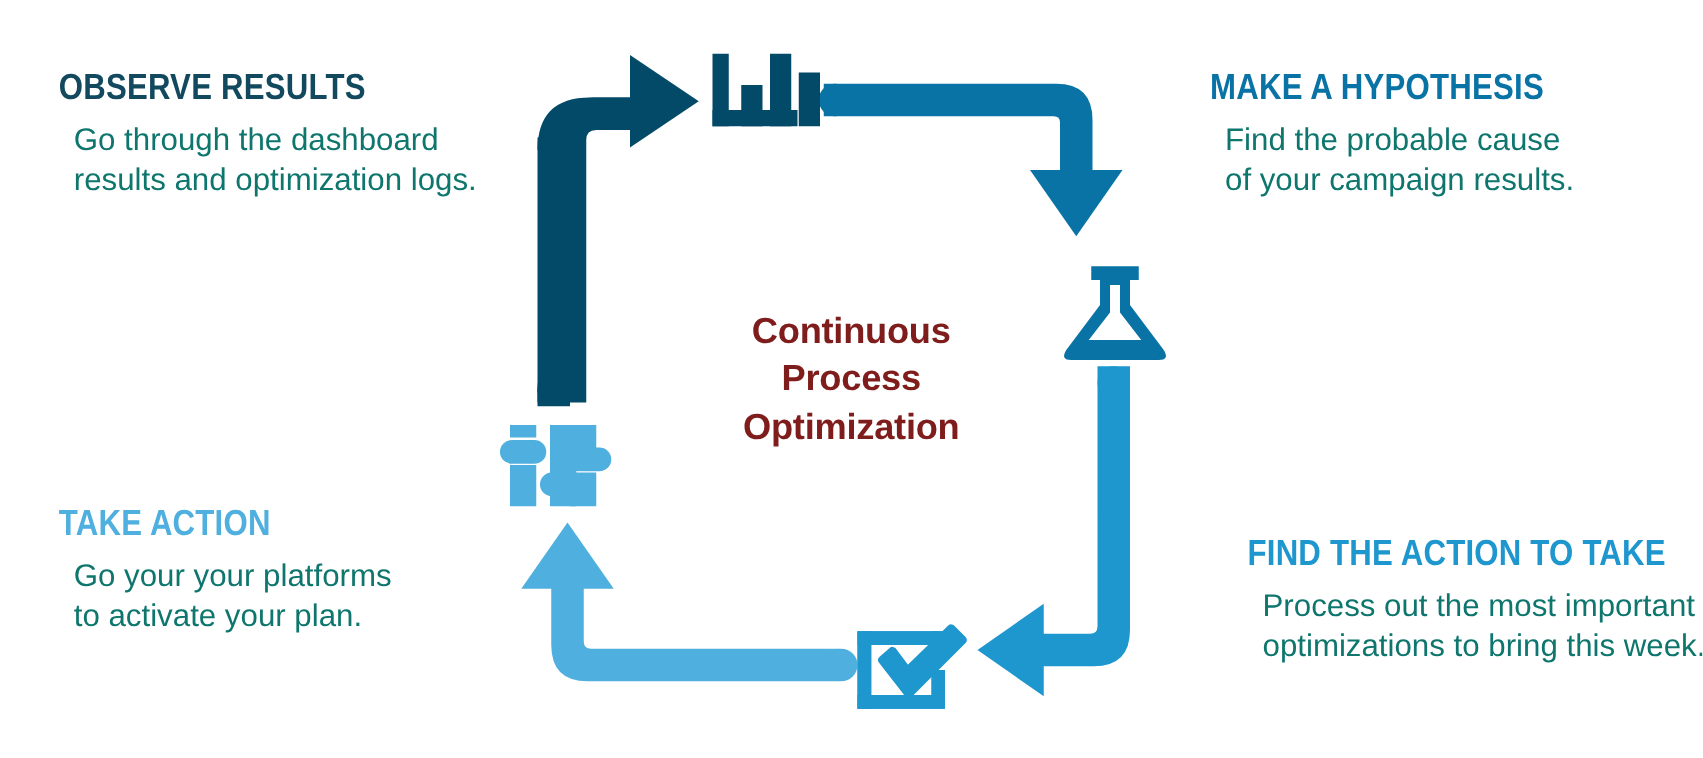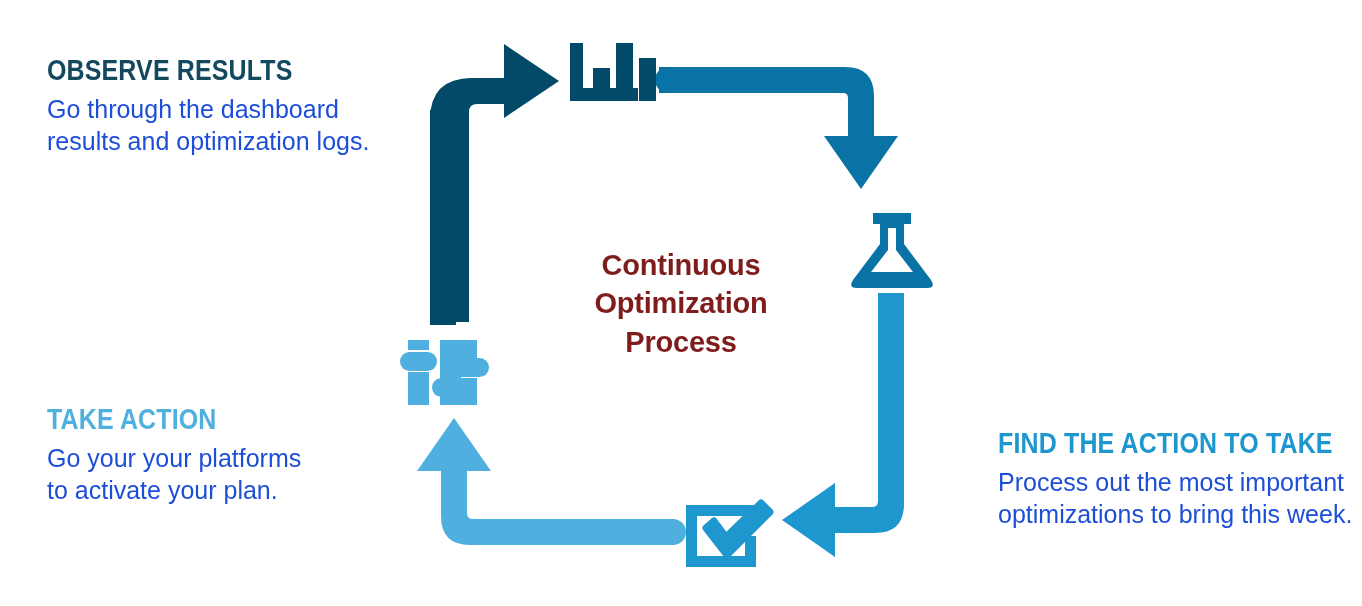--- a/index.html
+++ b/index.html
@@ -33,22 +33,22 @@
     margin: 0 0 9px 0;
     transform: scaleX(0.86);
     transform-origin: left center;
     white-space: nowrap;
   }
   .label-body {
     font-family: "Liberation Sans", sans-serif;
     font-weight: normal;
     font-size: 25px;
     line-height: 1.26;
-    color: #1d4ed8;
-    margin: 0;
+    color: #0f766e;
+    margin: 12px;
     white-space: pre-line;
   }
 
   #block-observe   { left: 47px;  top: 55px;  width: 390px; }
   #block-hypothesis{ left: 968px; top: 55px;  width: 380px; }
   #block-take      { left: 47px;  top: 404px; width: 380px; }
   #block-find      { left: 998px; top: 428px; width: 395px; }
 
   
   #center-title {
@@ -204,30 +204,35 @@
       <rect x="432" y="378" width="37" height="19" rx="9.5" fill="#4FAFDE"></rect>
 
       <rect x="456" y="340" width="21" height="22" fill="#4FAFDE"></rect>
       <rect x="456" y="378" width="21" height="27" fill="#4FAFDE"></rect>
       <rect x="452" y="358" width="37" height="19" rx="9.5" fill="#4FAFDE"></rect>
     </g>
   </svg>
 
   <div id="center-title">
     <span class="tl">Continuous</span>
+    <span class="tl">Process</span>
     <span class="tl">Optimization</span>
-    <span class="tl">Process</span>
   </div>
 
   <div id="block-observe" class="label-block">
     <div class="label-heading" style="color:#13495F">OBSERVE RESULTS</div>
     <div class="label-body">Go through the dashboard
 results and optimization logs.</div>
   </div>
 
+  <div id="block-hypothesis" class="label-block">
+    <div class="label-heading" style="color:#0A73A6">MAKE A HYPOTHESIS</div>
+    <div class="label-body">Find the probable cause
+of your campaign results.</div>
+  </div>
 
   <div id="block-find" class="label-block">
     <div class="label-heading" style="color:#1E96CE">FIND THE ACTION TO TAKE</div>
     <div class="label-body">Process out the most important
 optimizations to bring this week.</div>
   </div>
 
   <div id="block-take" class="label-block">
     <div class="label-heading" style="color:#4FAFDE">TAKE ACTION</div>
     <div class="label-body">Go your your platforms

